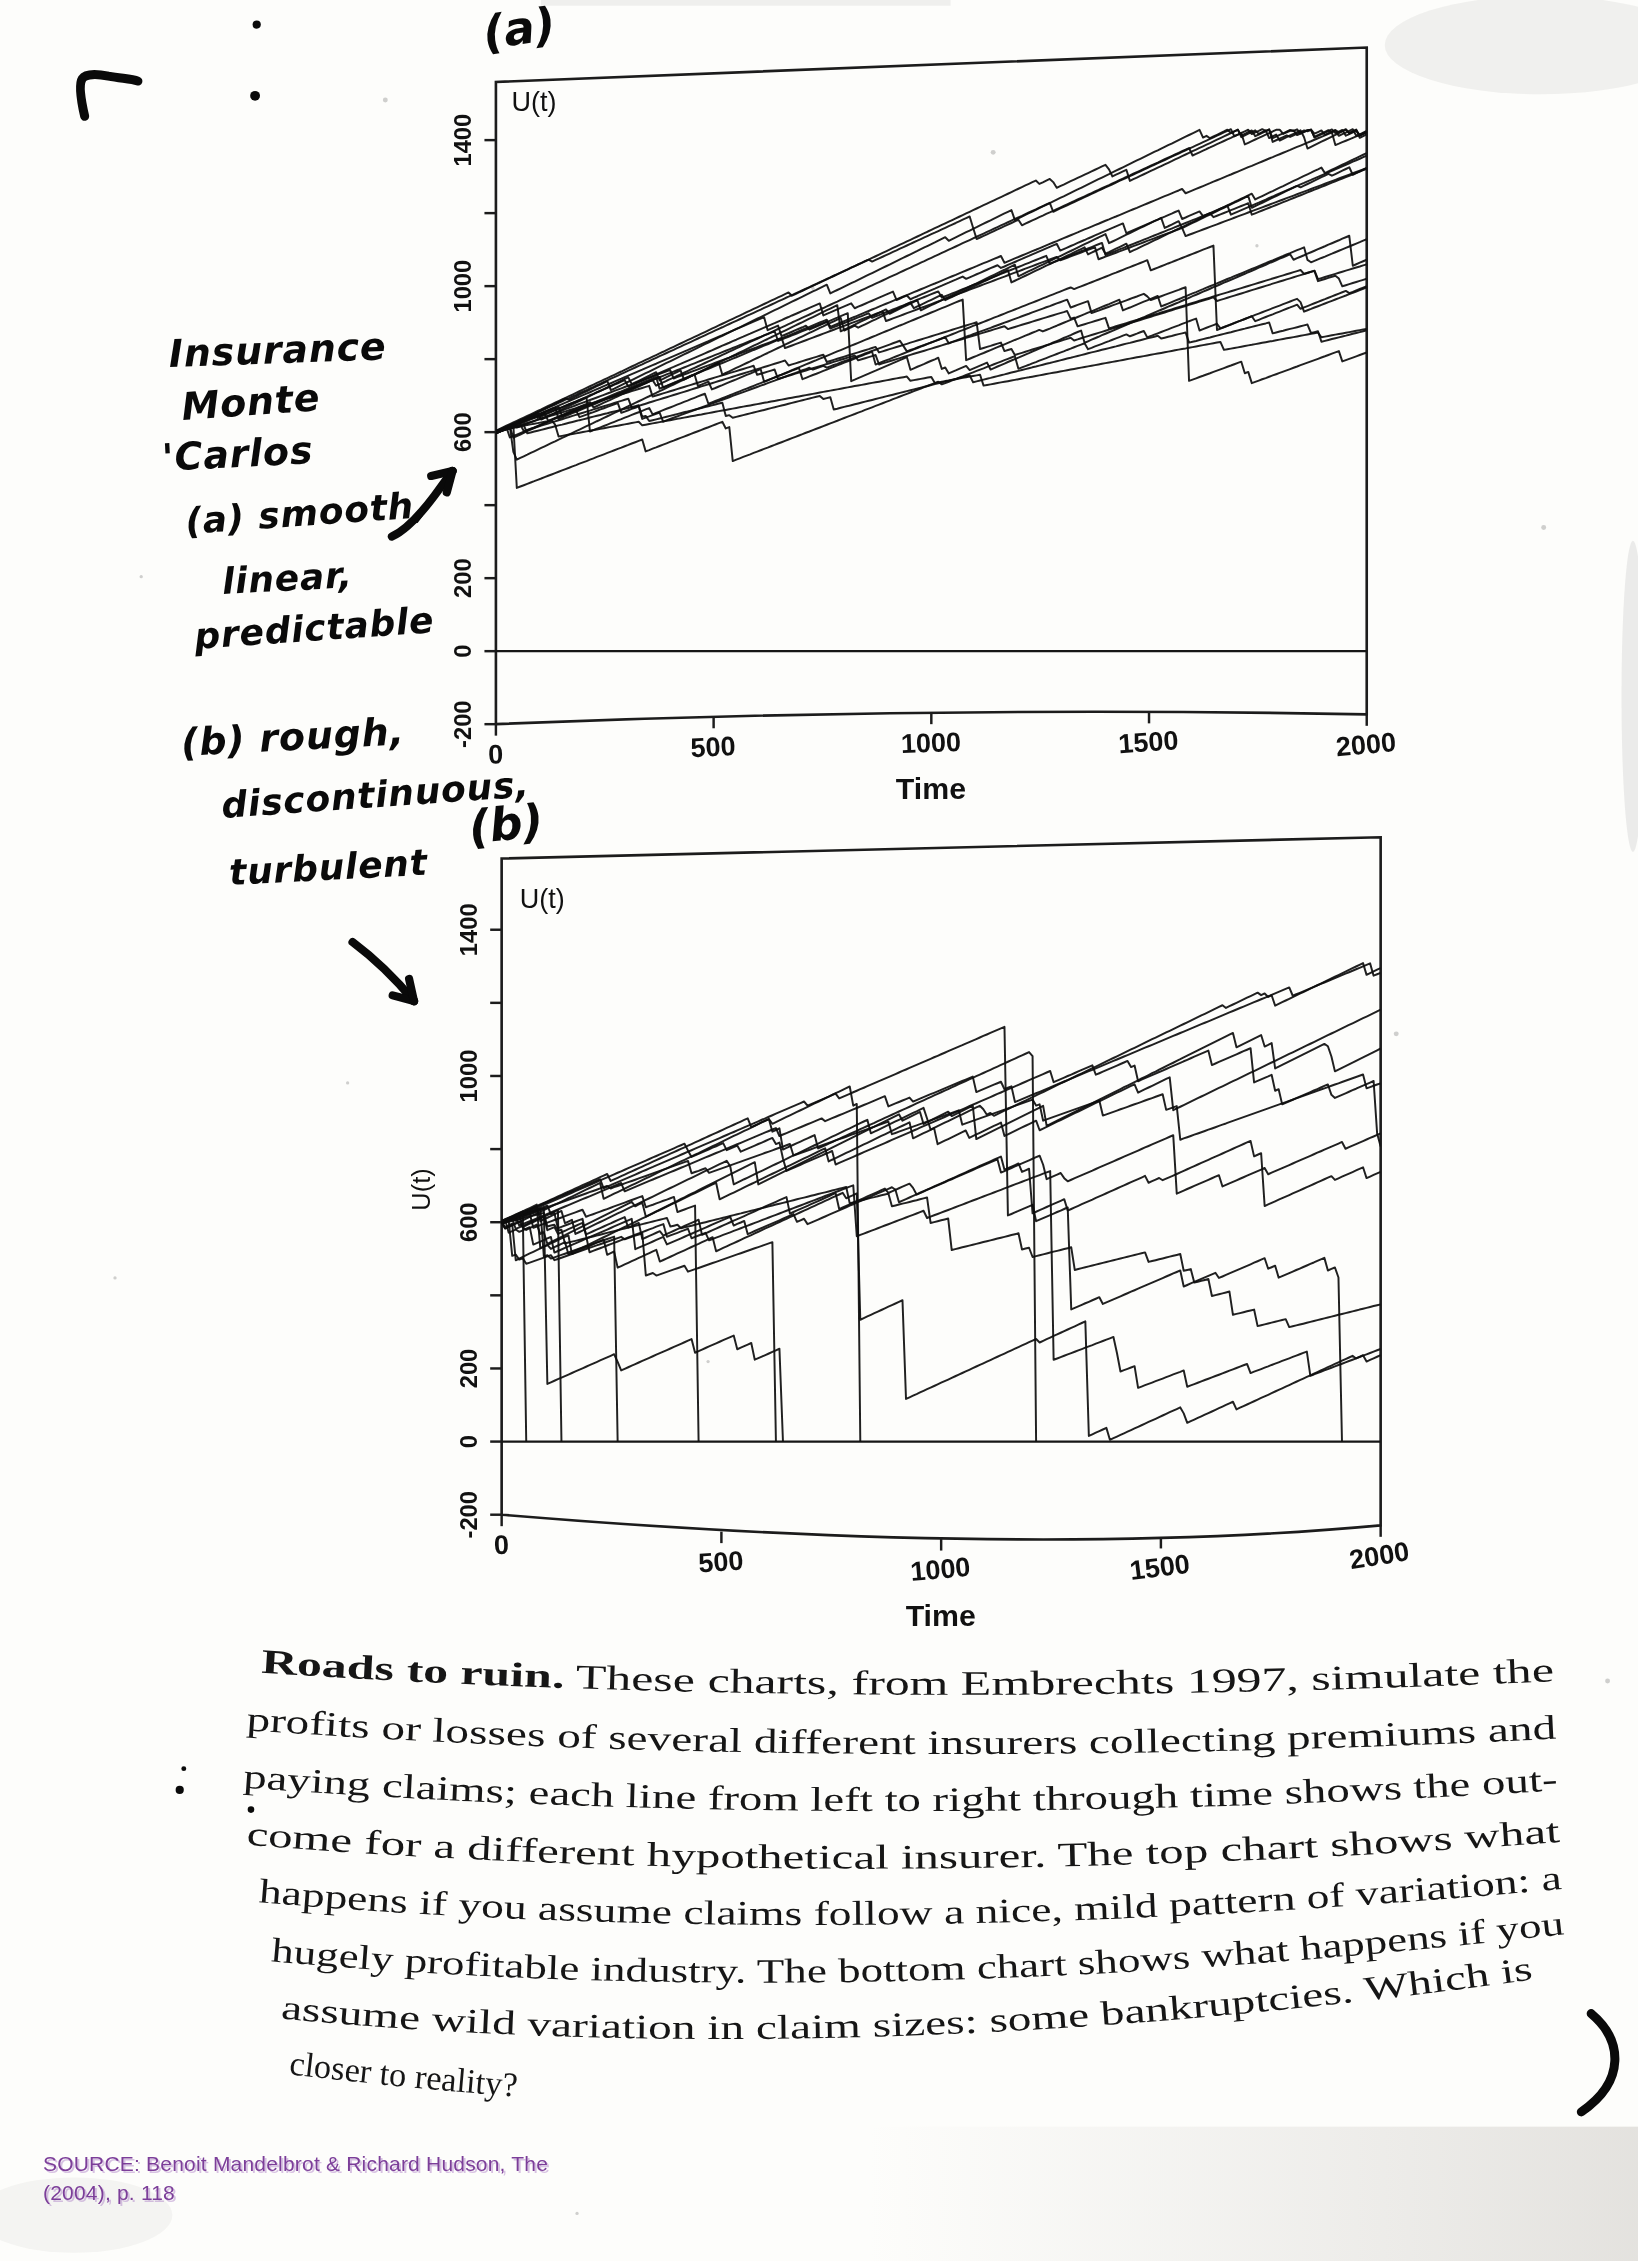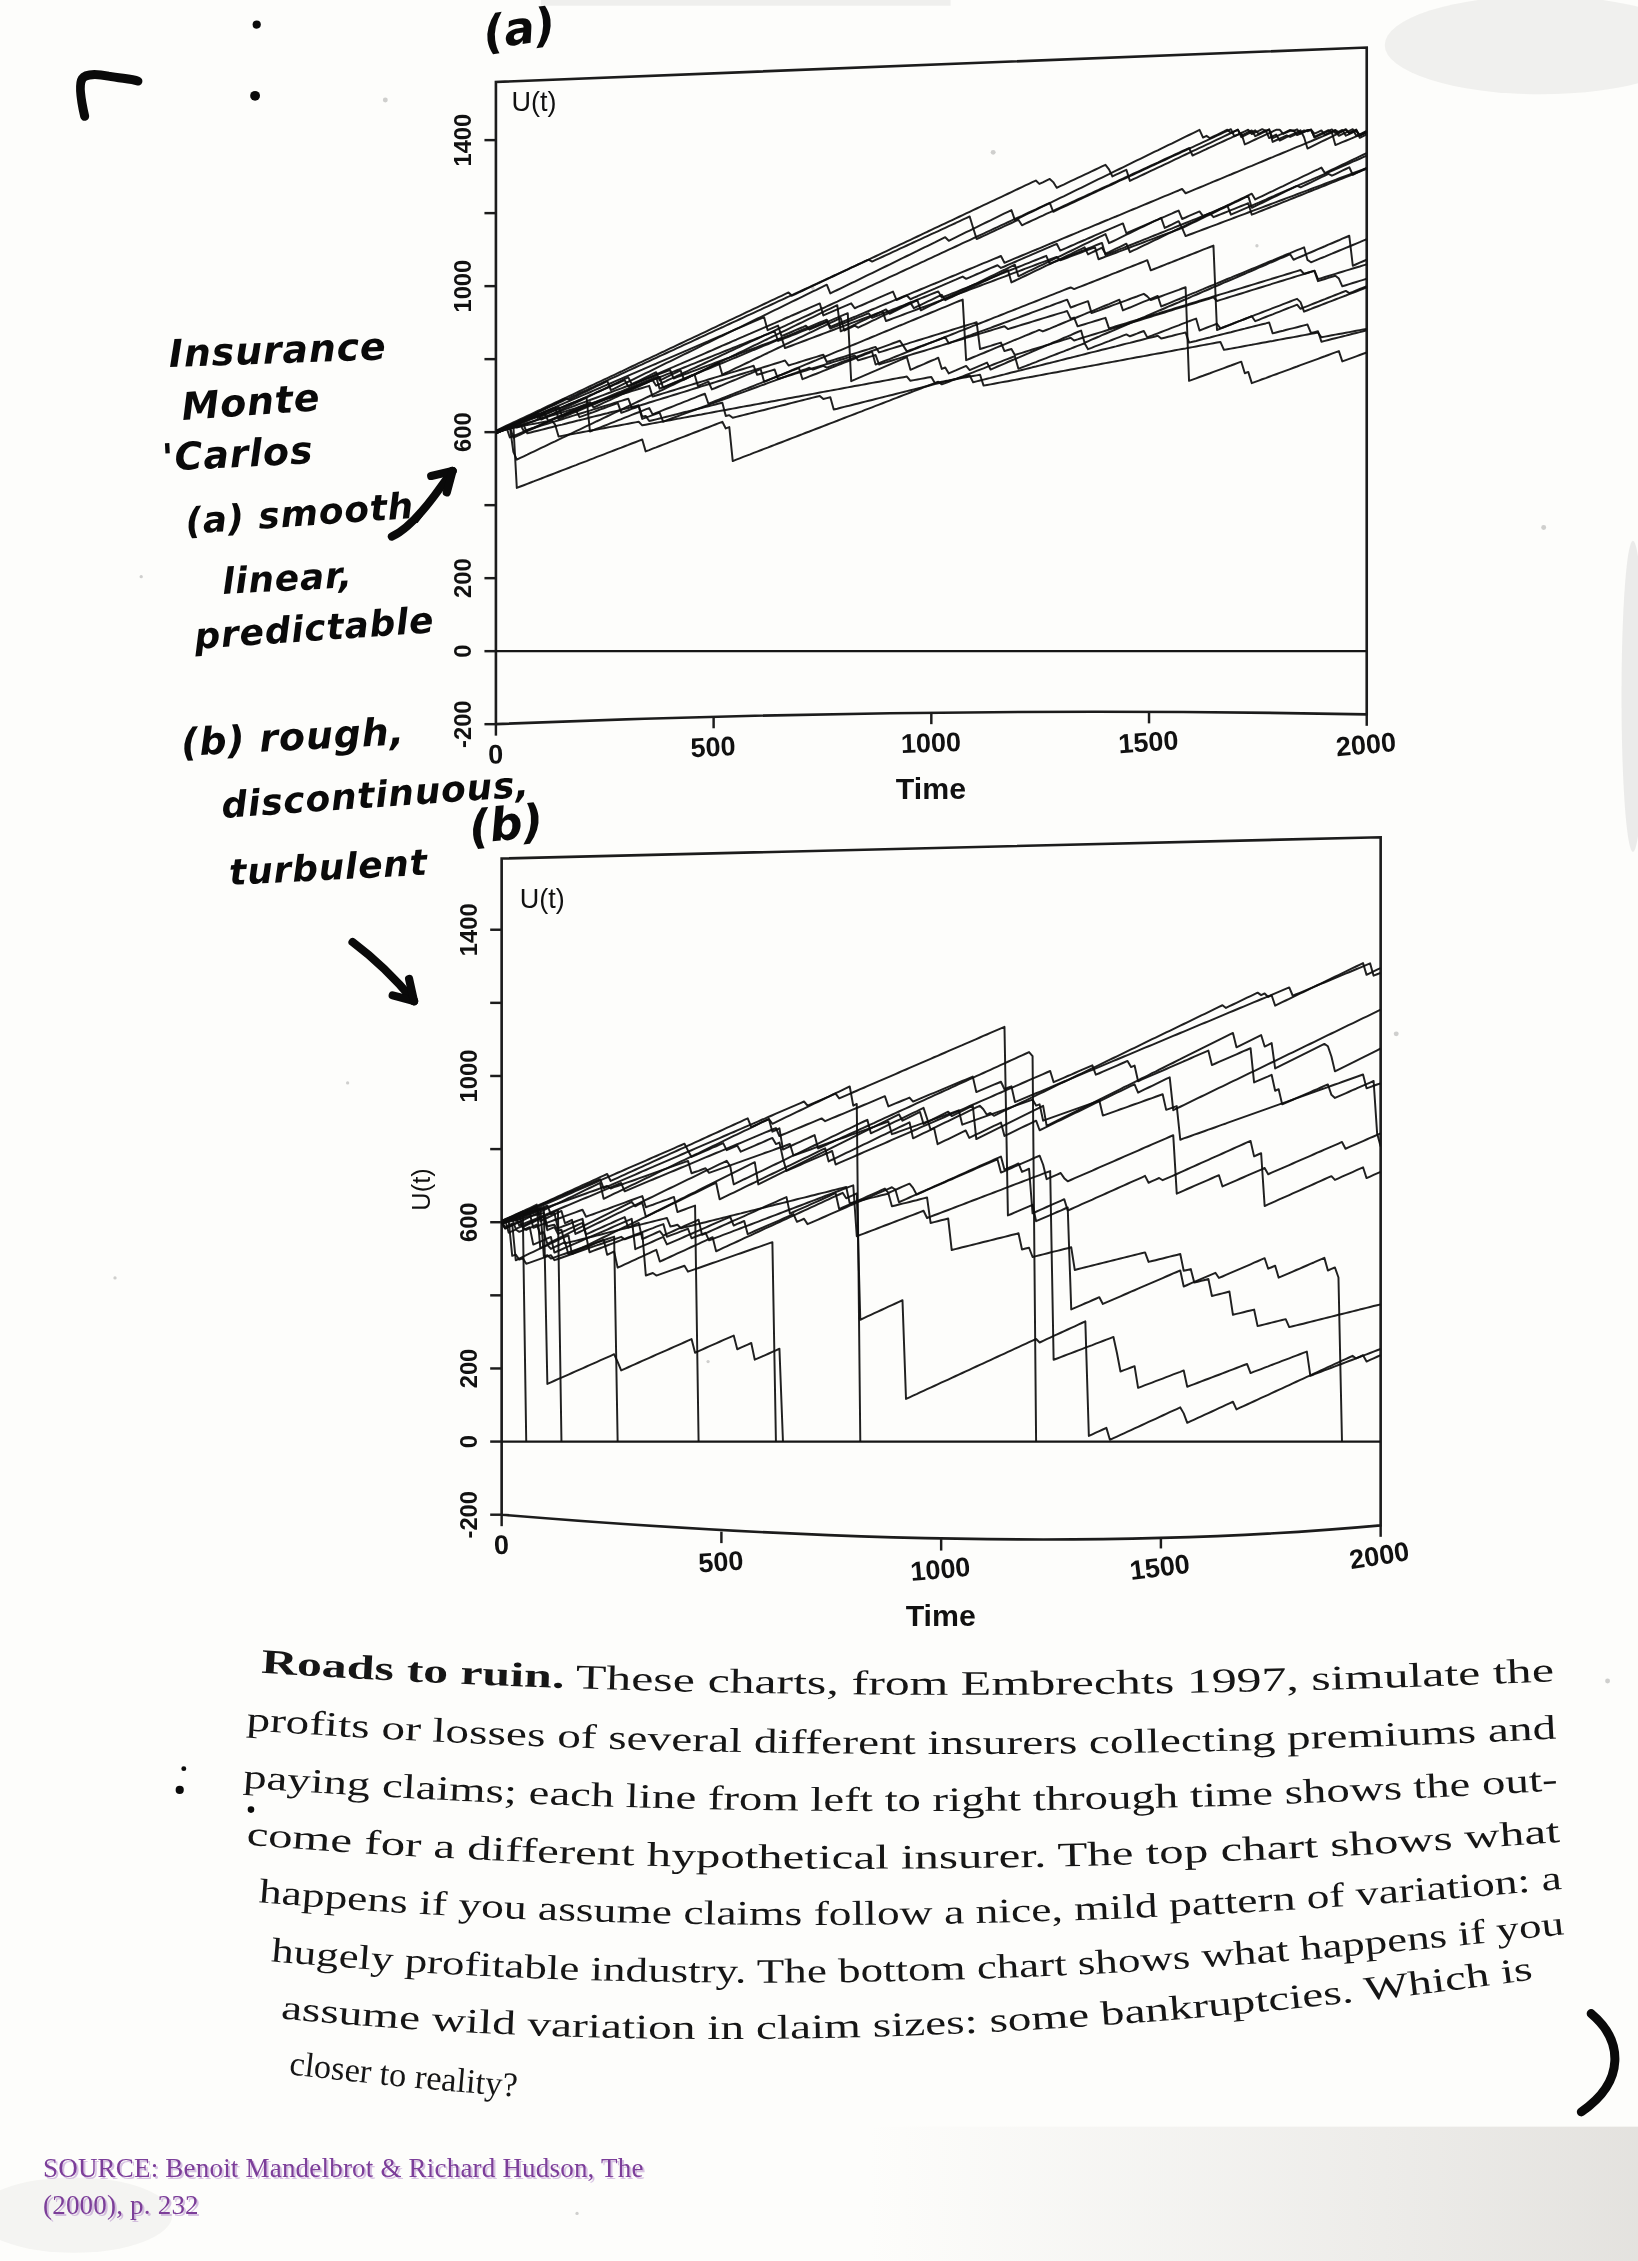--- a/index.html
+++ b/index.html
@@ -3,21 +3,21 @@
 <meta charset="utf-8">
 <style>
   html,body{margin:0;padding:0;}
   body{width:1639px;height:2261px;background:#ffffff;font-family:"Liberation Sans",sans-serif;}
   .page{position:relative;width:1639px;height:2261px;background:#fdfdfb;overflow:hidden;}
   #art{position:absolute;left:0;top:0;width:1639px;height:2261px;}
   .hw{position:absolute;color:#0a0a0a;font-family:"DejaVu Sans",sans-serif;
       font-style:italic;font-weight:700;white-space:nowrap;transform-origin:left top;
       letter-spacing:0.8px;}
   .src{position:absolute;left:43px;top:2150px;color:#7c3e99;
-       font-family:Liberation Serif, serif;font-size:27px;font-weight:500;
+       font-family:Liberation Sans, sans-serif;font-size:21px;font-weight:500;
        line-height:1.36;letter-spacing:0.2px;
        text-shadow:2px 2px 0 rgba(169,122,196,.45);}
   .src span{display:block;}
   #captionG text{font-family:"Liberation Serif",serif;fill:#161616;}
   .chart-text{font-family:"Liberation Sans",sans-serif;fill:#111;}
 </style>
 </head>
 <body>
 
 <div class="page">
@@ -217,16 +217,16 @@
     <span class="hw" style="left:184px;top:501px;font-size:36px;transform:rotate(-4deg)">(a) smooth,</span>
     <span class="hw" style="left:221px;top:561px;font-size:36px;transform:rotate(-3deg)">linear,</span>
     <span class="hw" style="left:193px;top:616px;font-size:36px;transform:rotate(-4deg)">predictable</span>
     <span class="hw" style="left:180px;top:721px;font-size:38px;transform:rotate(-3deg)">(b) rough,</span>
     <span class="hw" style="left:220px;top:785px;font-size:36px;transform:rotate(-4deg)">discontinuous,</span>
     <span class="hw" style="left:228px;top:852px;font-size:36px;transform:rotate(-3deg)">turbulent</span>
   </div>
 
   <div class="src">
     <span>SOURCE:  Benoit Mandelbrot &amp; Richard Hudson, The</span>
-    <span>(2000), p. 232</span>
+    <span>(2004), p. 118</span>
   </div>
 </div>
 
 
 </body></html>

